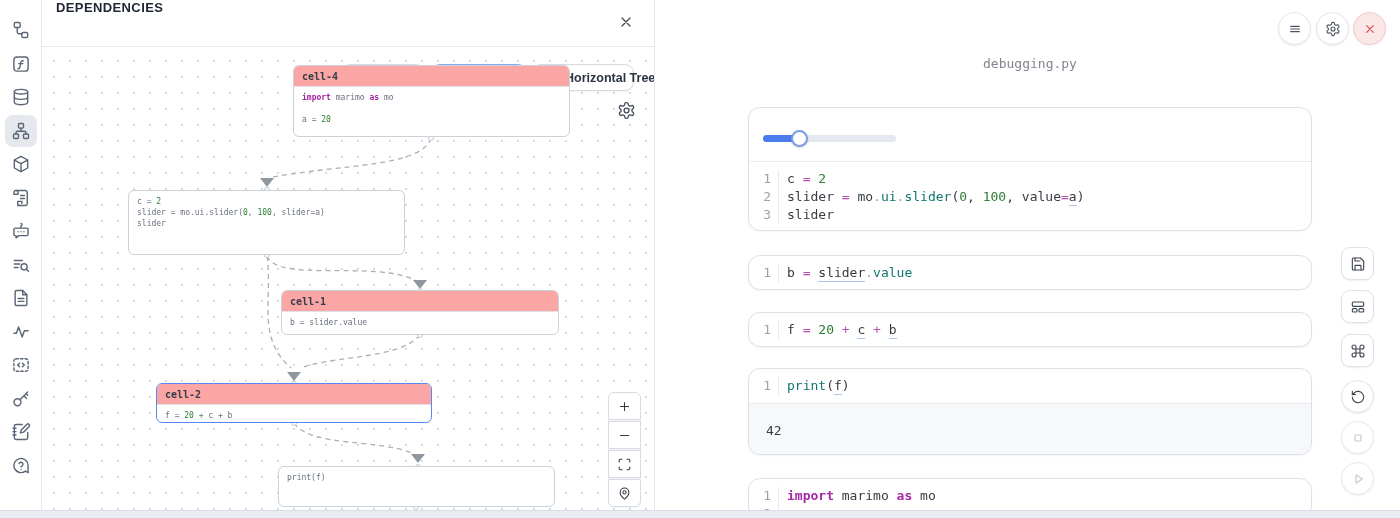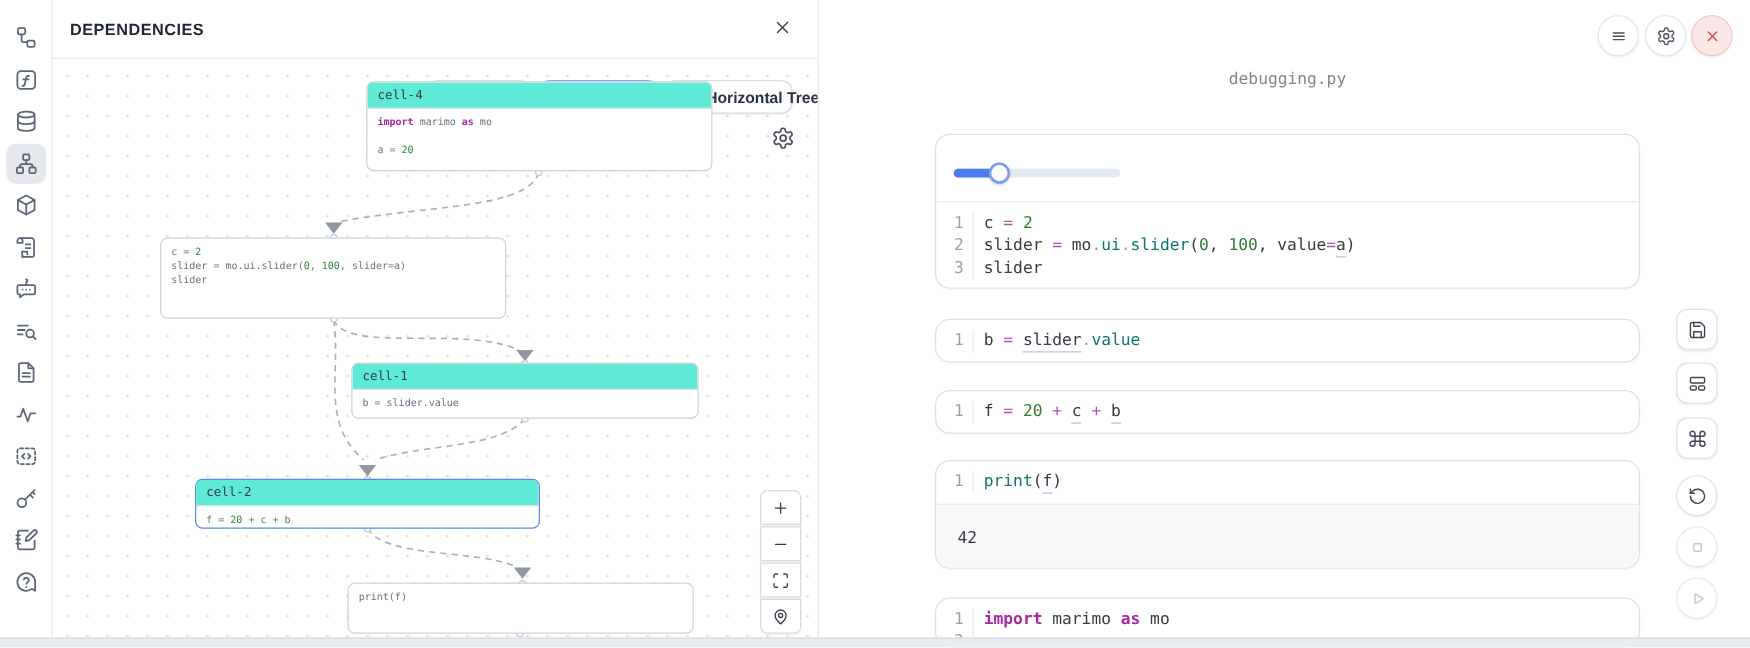--- a/index.html
+++ b/index.html
@@ -13,21 +13,21 @@
     align-items:center; padding-top:14px; gap:1.5px; z-index:5; }
   .side-item { width:32px; height:32px; border-radius:8px; display:flex; align-items:center;
     justify-content:center; color:#5b6676; cursor:pointer; flex:0 0 auto; }
   .side-item.active { background:#e5e8ed; }
   .side-item svg { width:20px; height:20px; }
 
   
   .dep-panel { position:absolute; left:42px; top:0; width:613px; height:518px;
     background:#fff; border-right:1px solid #e3e6ea; }
   .dep-header { position:absolute; left:0; top:0; right:0; height:47px; background:#fff;
-    border-bottom:1px solid #e7e9ee; display:flex; align-items:center; }
+    border-bottom:1px solid #e7e9ee; display:flex; }
   .dep-title { font-size:13px; font-weight:700; letter-spacing:.03em; color:#1f2733;
     padding-left:14px; }
   .dep-close { position:absolute; right:18px; top:13px; width:21px; height:21px; border:none;
     background:transparent; color:#3c4450; cursor:pointer; display:flex; align-items:center;
     justify-content:center; }
   .dep-close svg { width:16px; height:16px; }
 
   .graph { position:absolute; left:0; top:47px; width:612px; height:464px; overflow:hidden;
     background-image:radial-gradient(#d6dae0 1px, transparent 1.3px);
     background-size:16px 16px; background-position:4px 6px; }
@@ -40,22 +40,22 @@
   .gtoolbar-btn svg { width:15px; height:15px; }
   .gtoolbar-btn.active { color:#4d7ef2; border-color:#86a9f2; background:#fdfdff; }
 
   .graph-gear { position:absolute; left:574px; top:54px; width:20px; height:20px; border:none;
     background:transparent; color:#49505c; cursor:pointer; }
   .graph-gear svg { width:19px; height:19px; }
 
   .gnode { position:absolute; background:#fff; border:1px solid #ccd2da; border-radius:6px;
     overflow:hidden; cursor:pointer; z-index:3; }
   .gnode.sel { border:1.5px solid #568af2; }
-  .gnode-header { height:21px; background:#5eead4; border-bottom:1px solid #dfe3e9;
-    display:flex; align-items:center; padding-left:8px; font-size:10px; font-weight:400;
+  .gnode-header { height:21px; background:#fca5a5; border-bottom:1px solid #dfe3e9;
+    display:flex; align-items:center; padding-left:8px; font-size:10px; font-weight:700;
     color:#333c49; font-family:"DejaVu Sans Mono", monospace; }
   .gnode-body { padding:5px 8px 4px; }
   .gnode-line { font-family:"DejaVu Sans Mono", monospace; font-size:8px; line-height:11px;
     height:11px; white-space:pre; }
   .gnode .tok-d { color:#697180; }
 
   .zoom-ctrls { position:absolute; left:566px; top:345px; display:flex; flex-direction:column;
     gap:1px; z-index:4; }
   .zoom-btn { width:33px; height:28px; background:#fff; border:1px solid #d8dce2;
     color:#343b46; display:flex; align-items:center; justify-content:center; cursor:pointer;

